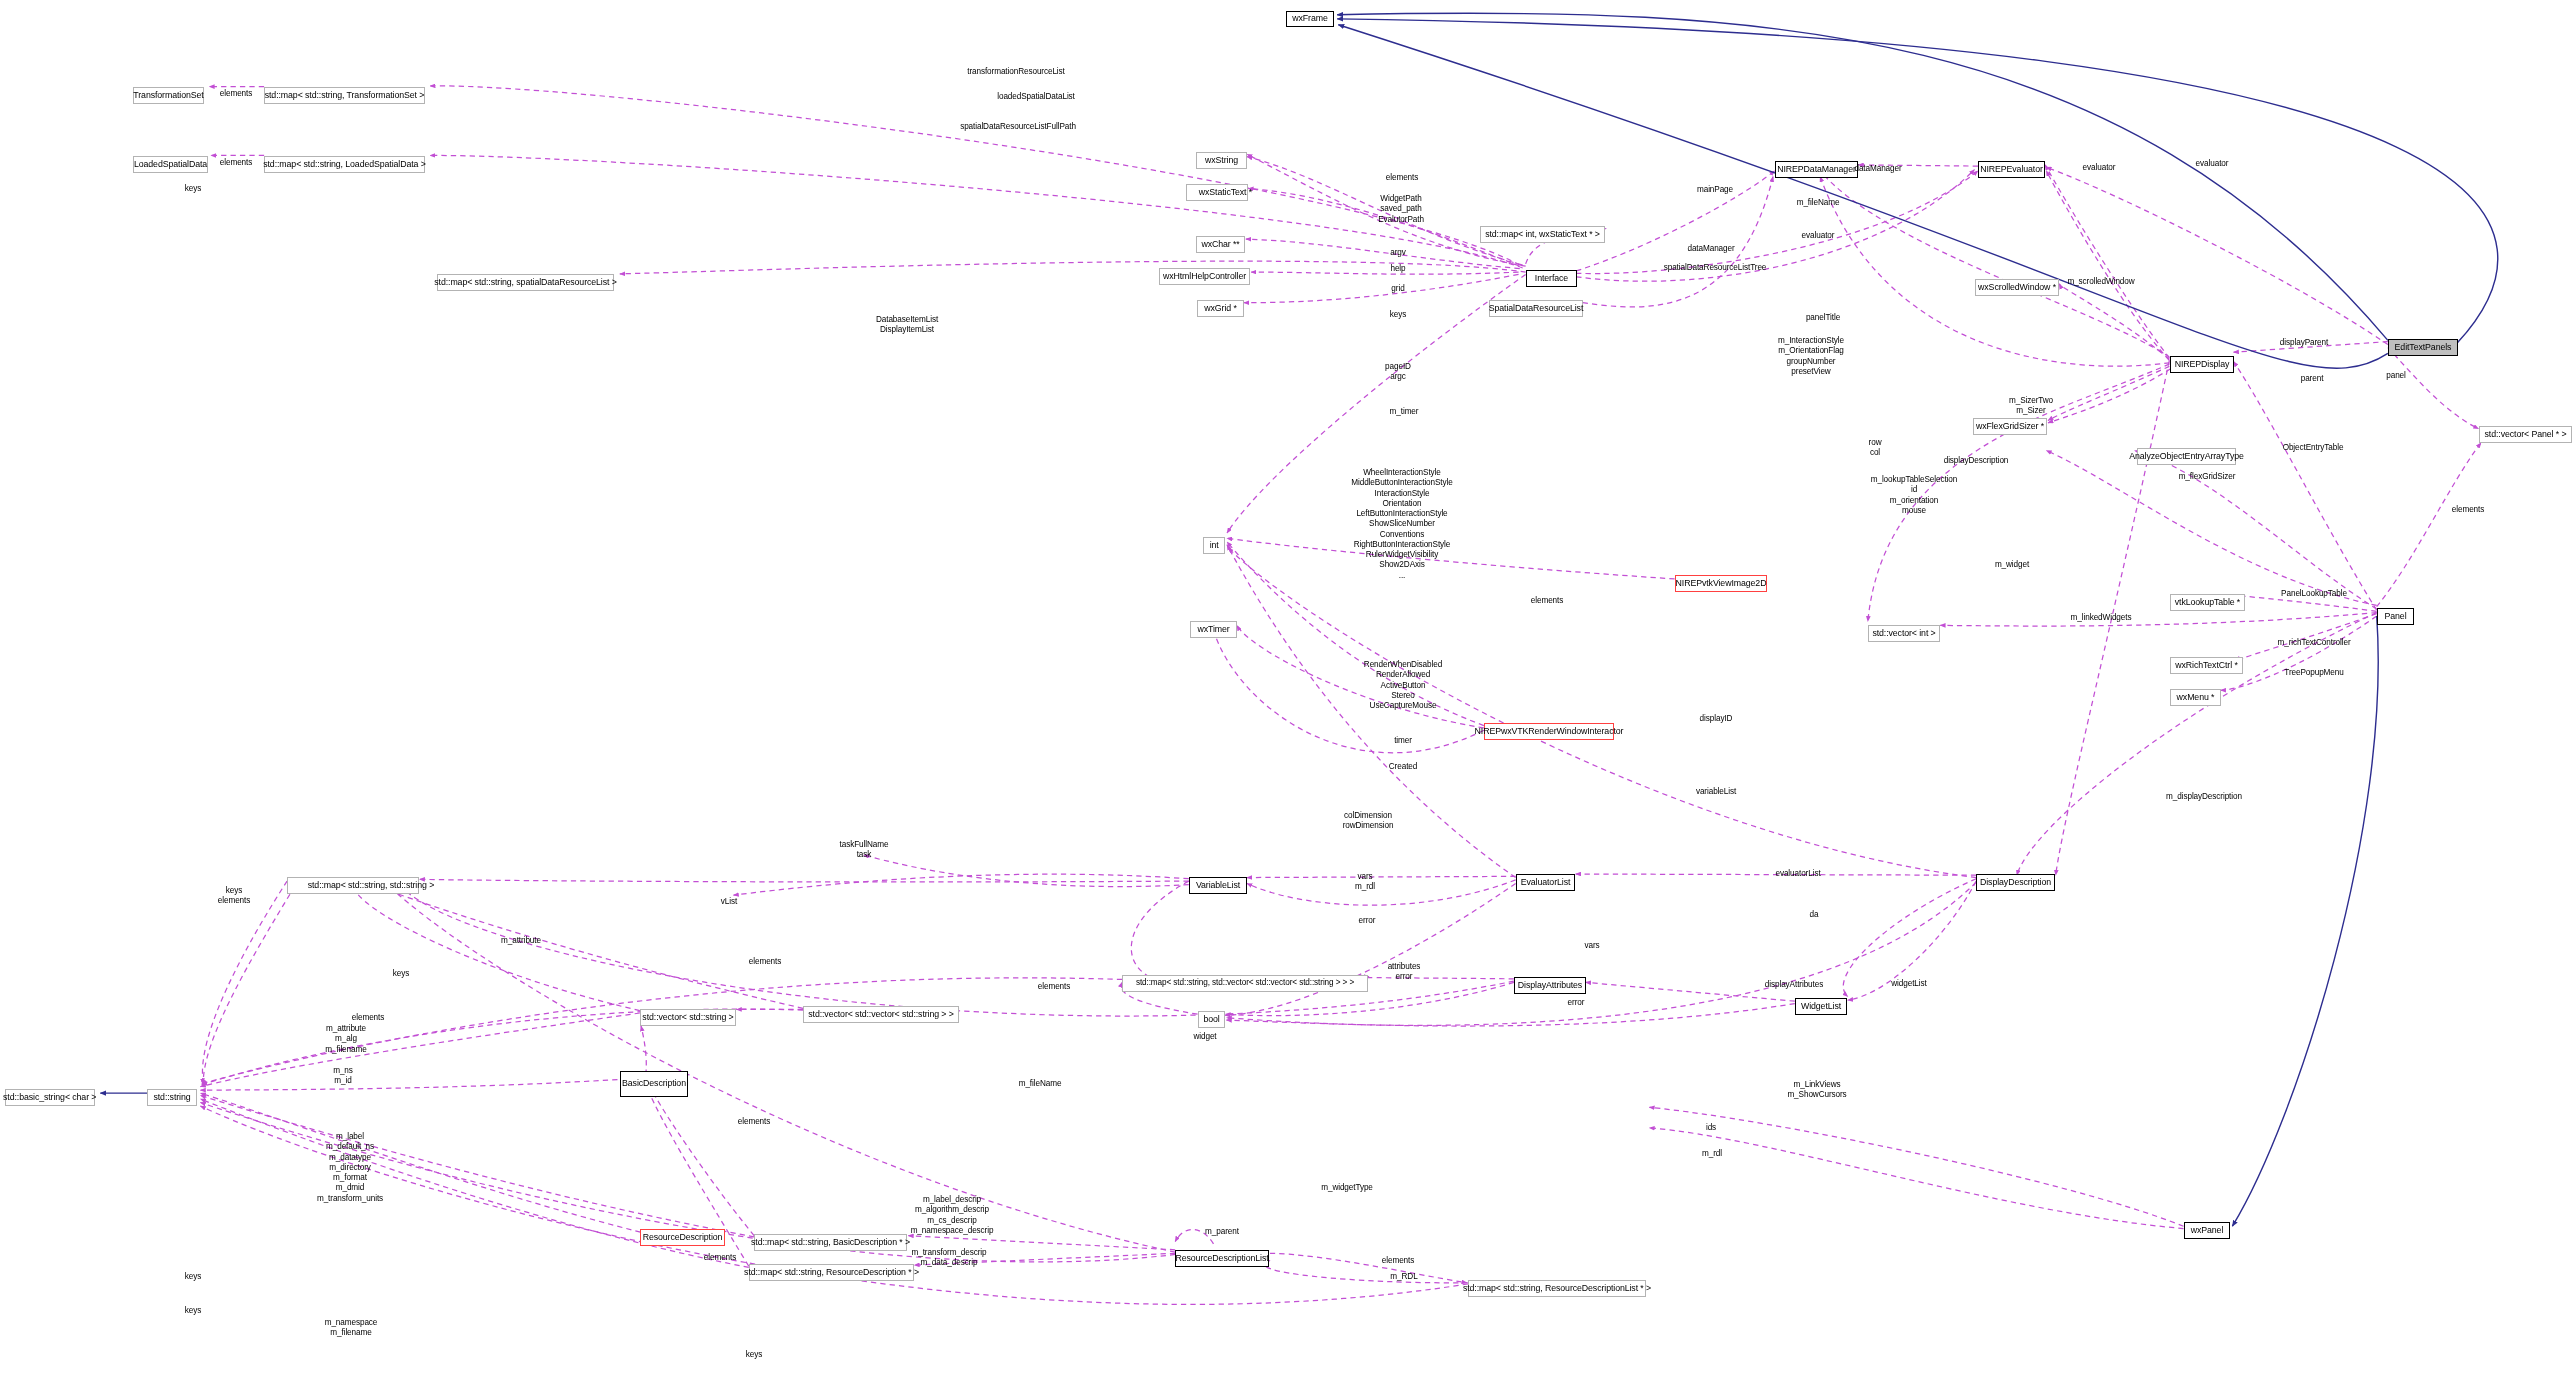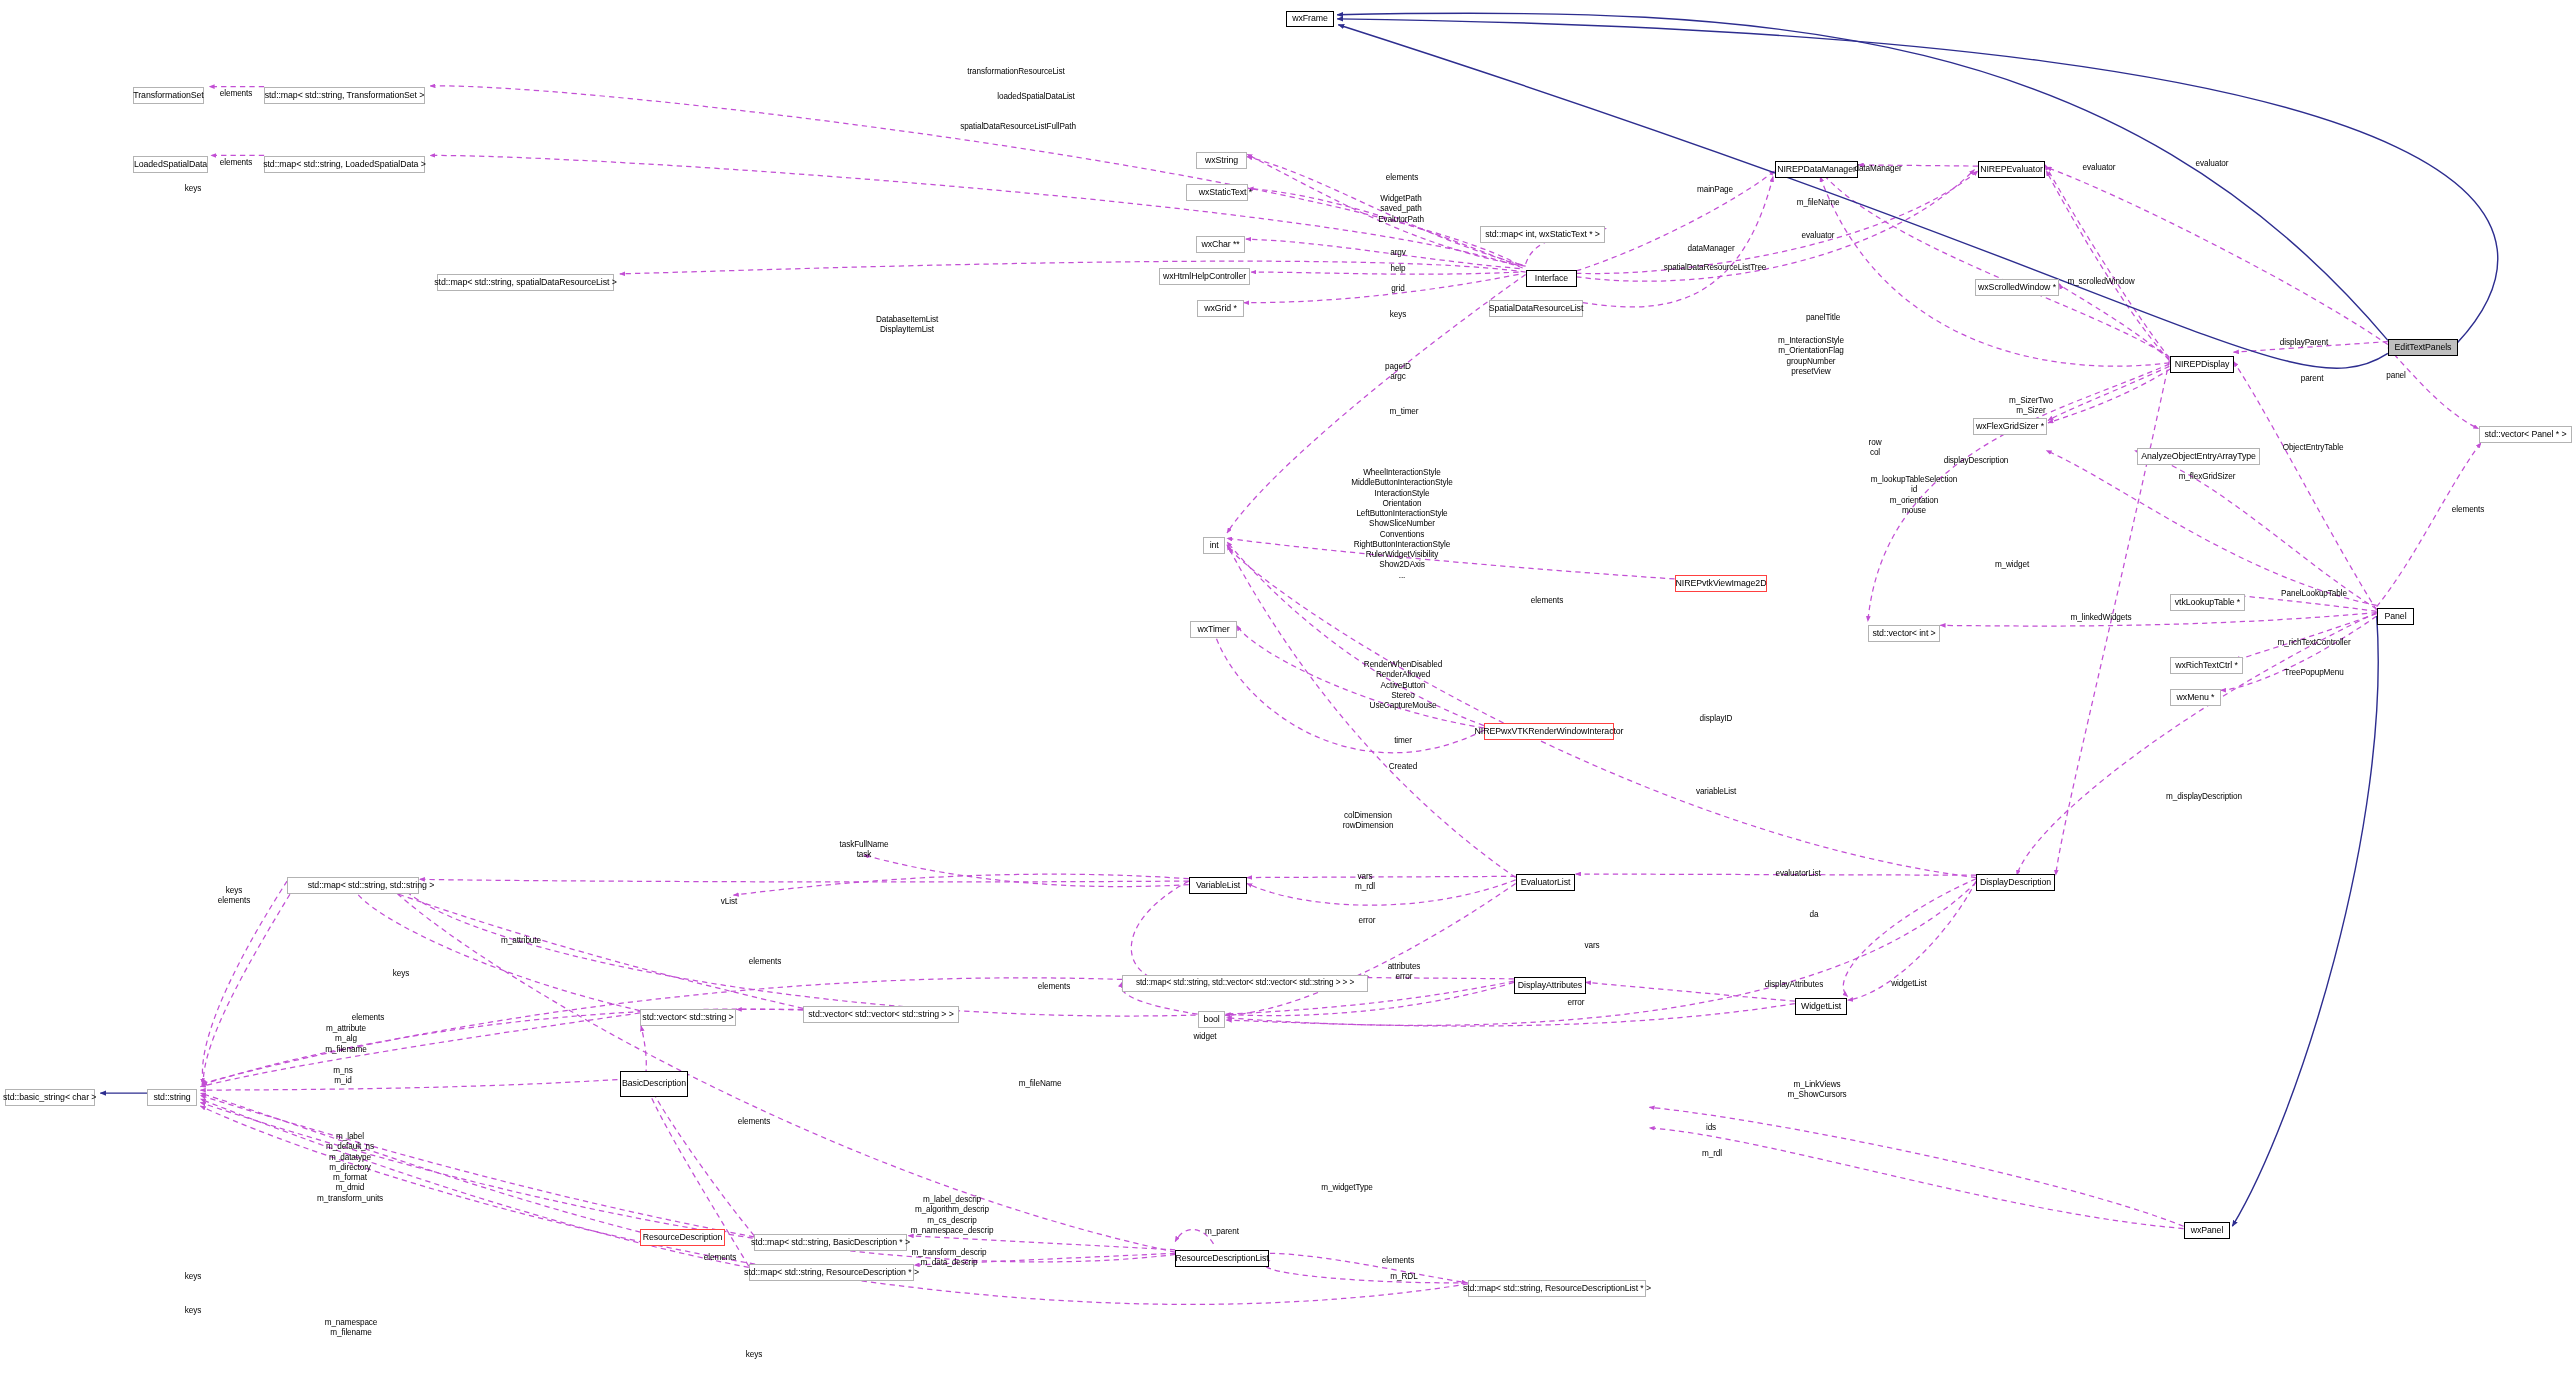--- a/index.html
+++ b/index.html
@@ -181,21 +181,21 @@
   <div class="node plain" style="left:1159px;top:268px;width:91px;height:16.5px;">wxHtmlHelpController</div>
   <div class="node plain" style="left:1197px;top:300px;width:47px;height:16.5px;">wxGrid *</div>
   <div class="node plain" style="left:1480px;top:226px;width:125px;height:16.5px;">std::map&lt; int, wxStaticText * &gt;</div>
   <div class="node cls" style="left:1526px;top:270px;width:51px;height:17px;">Interface</div>
   <div class="node plain" style="left:1489px;top:300px;width:94px;height:16.5px;">SpatialDataResourceList</div>
   <div class="node cls" style="left:1775px;top:161px;width:83px;height:17px;">NIREPDataManager</div>
   <div class="node cls" style="left:1978px;top:161px;width:67px;height:17px;">NIREPEvaluator</div>
   <div class="node plain" style="left:1975px;top:279px;width:84px;height:16.5px;">wxScrolledWindow *</div>
   <div class="node cls" style="left:2170px;top:356px;width:64px;height:17px;">NIREPDisplay</div>
   <div class="node plain" style="left:1973px;top:418px;width:74px;height:16.5px;">wxFlexGridSizer *</div>
-  <div class="node plain" style="left:2137px;top:448px;width:123px;height:16.5px;">AnalyzeObjectEntryArrayType</div>
+  <div class="node plain" style="left:2137px;top:448px;width:99px;height:16.5px;">AnalyzeObjectEntryArrayType</div>
   <div class="node plain" style="left:2170px;top:594px;width:75px;height:16.5px;">vtkLookupTable *</div>
   <div class="node plain" style="left:2170px;top:657px;width:73px;height:16.5px;">wxRichTextCtrl *</div>
   <div class="node plain" style="left:2170px;top:689px;width:51px;height:16.5px;">wxMenu *</div>
   <div class="node cls" style="left:2377px;top:608px;width:37px;height:17px;">Panel</div>
   <div class="node plain" style="left:2479px;top:426px;width:93px;height:16.5px;">std::vector&lt; Panel * &gt;</div>
   <div class="node plain" style="left:1203px;top:537px;width:22.4px;height:16.5px;">int</div>
   <div class="node plain" style="left:1190px;top:621px;width:47px;height:16.5px;">wxTimer</div>
   <div class="node red" style="left:1675px;top:575px;width:92px;height:16.5px;">NIREPvtkViewImage2D</div>
   <div class="node red" style="left:1484px;top:723px;width:130px;height:16.5px;">NIREPwxVTKRenderWindowInteractor</div>
   <div class="node plain" style="left:1868px;top:625px;width:72px;height:16.5px;text-align:right;">std::vector&lt; int &gt;</div>

